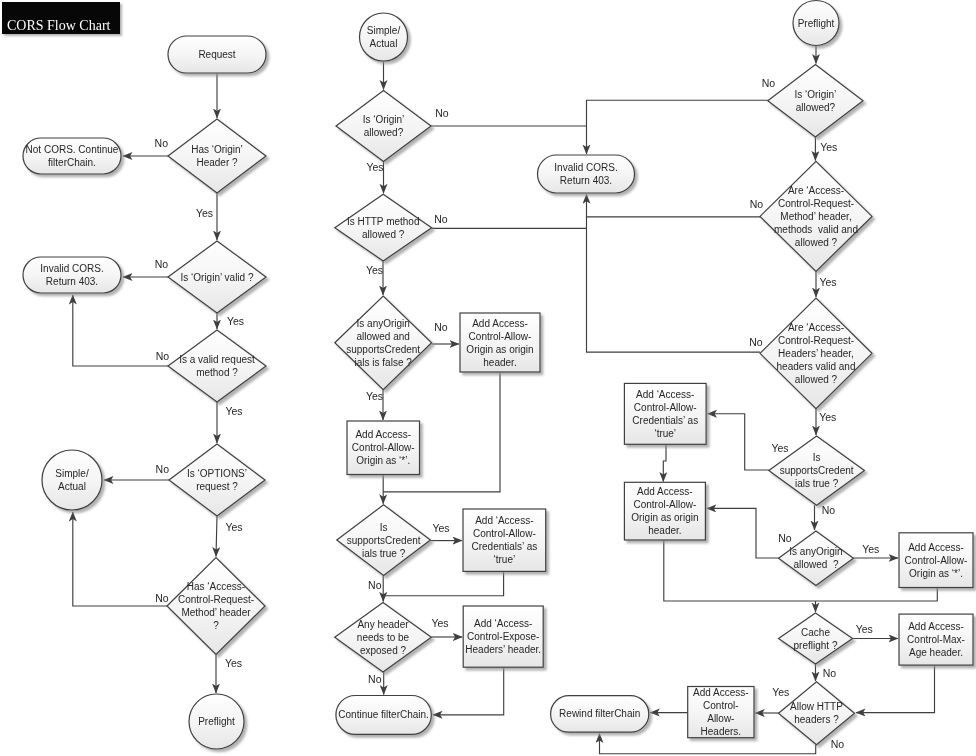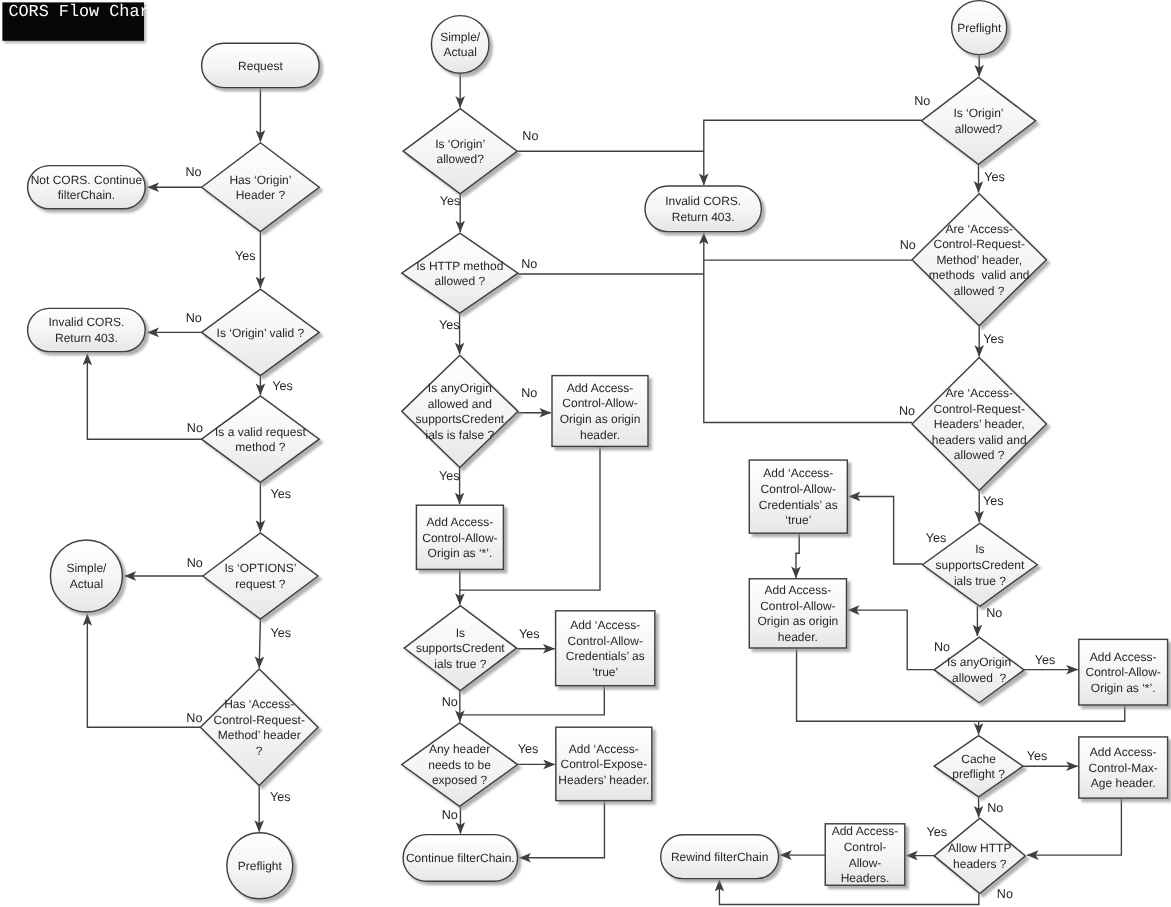--- a/index.html
+++ b/index.html
@@ -9,22 +9,22 @@
     background: #ffffff;
     font-family: "Liberation Sans", sans-serif;
     overflow: hidden;
   }
   #diagram-svg { position: absolute; left: 0; top: 0; }
   #chart-title {
     position: absolute;
     background: #070707;
     color: #ffffff;
     font-size: 14px;
-    font-family: Liberation Mono, monospace;
-    display: flex; align-items: flex-start; white-space: nowrap;
+    font-family: Liberation Serif, serif;
+    display: flex; align-items: flex-end; white-space: nowrap;
     padding-left: 5px;
     box-sizing: border-box;
     box-shadow: 1.5px 1.5px 2px rgba(130,130,130,0.6);
   }
 </style>
 </head>
 <body>
 
 <div id="canvas">
   <svg id="diagram-svg" xmlns="http://www.w3.org/2000/svg" width="976" height="756" viewBox="0 0 976 756">

